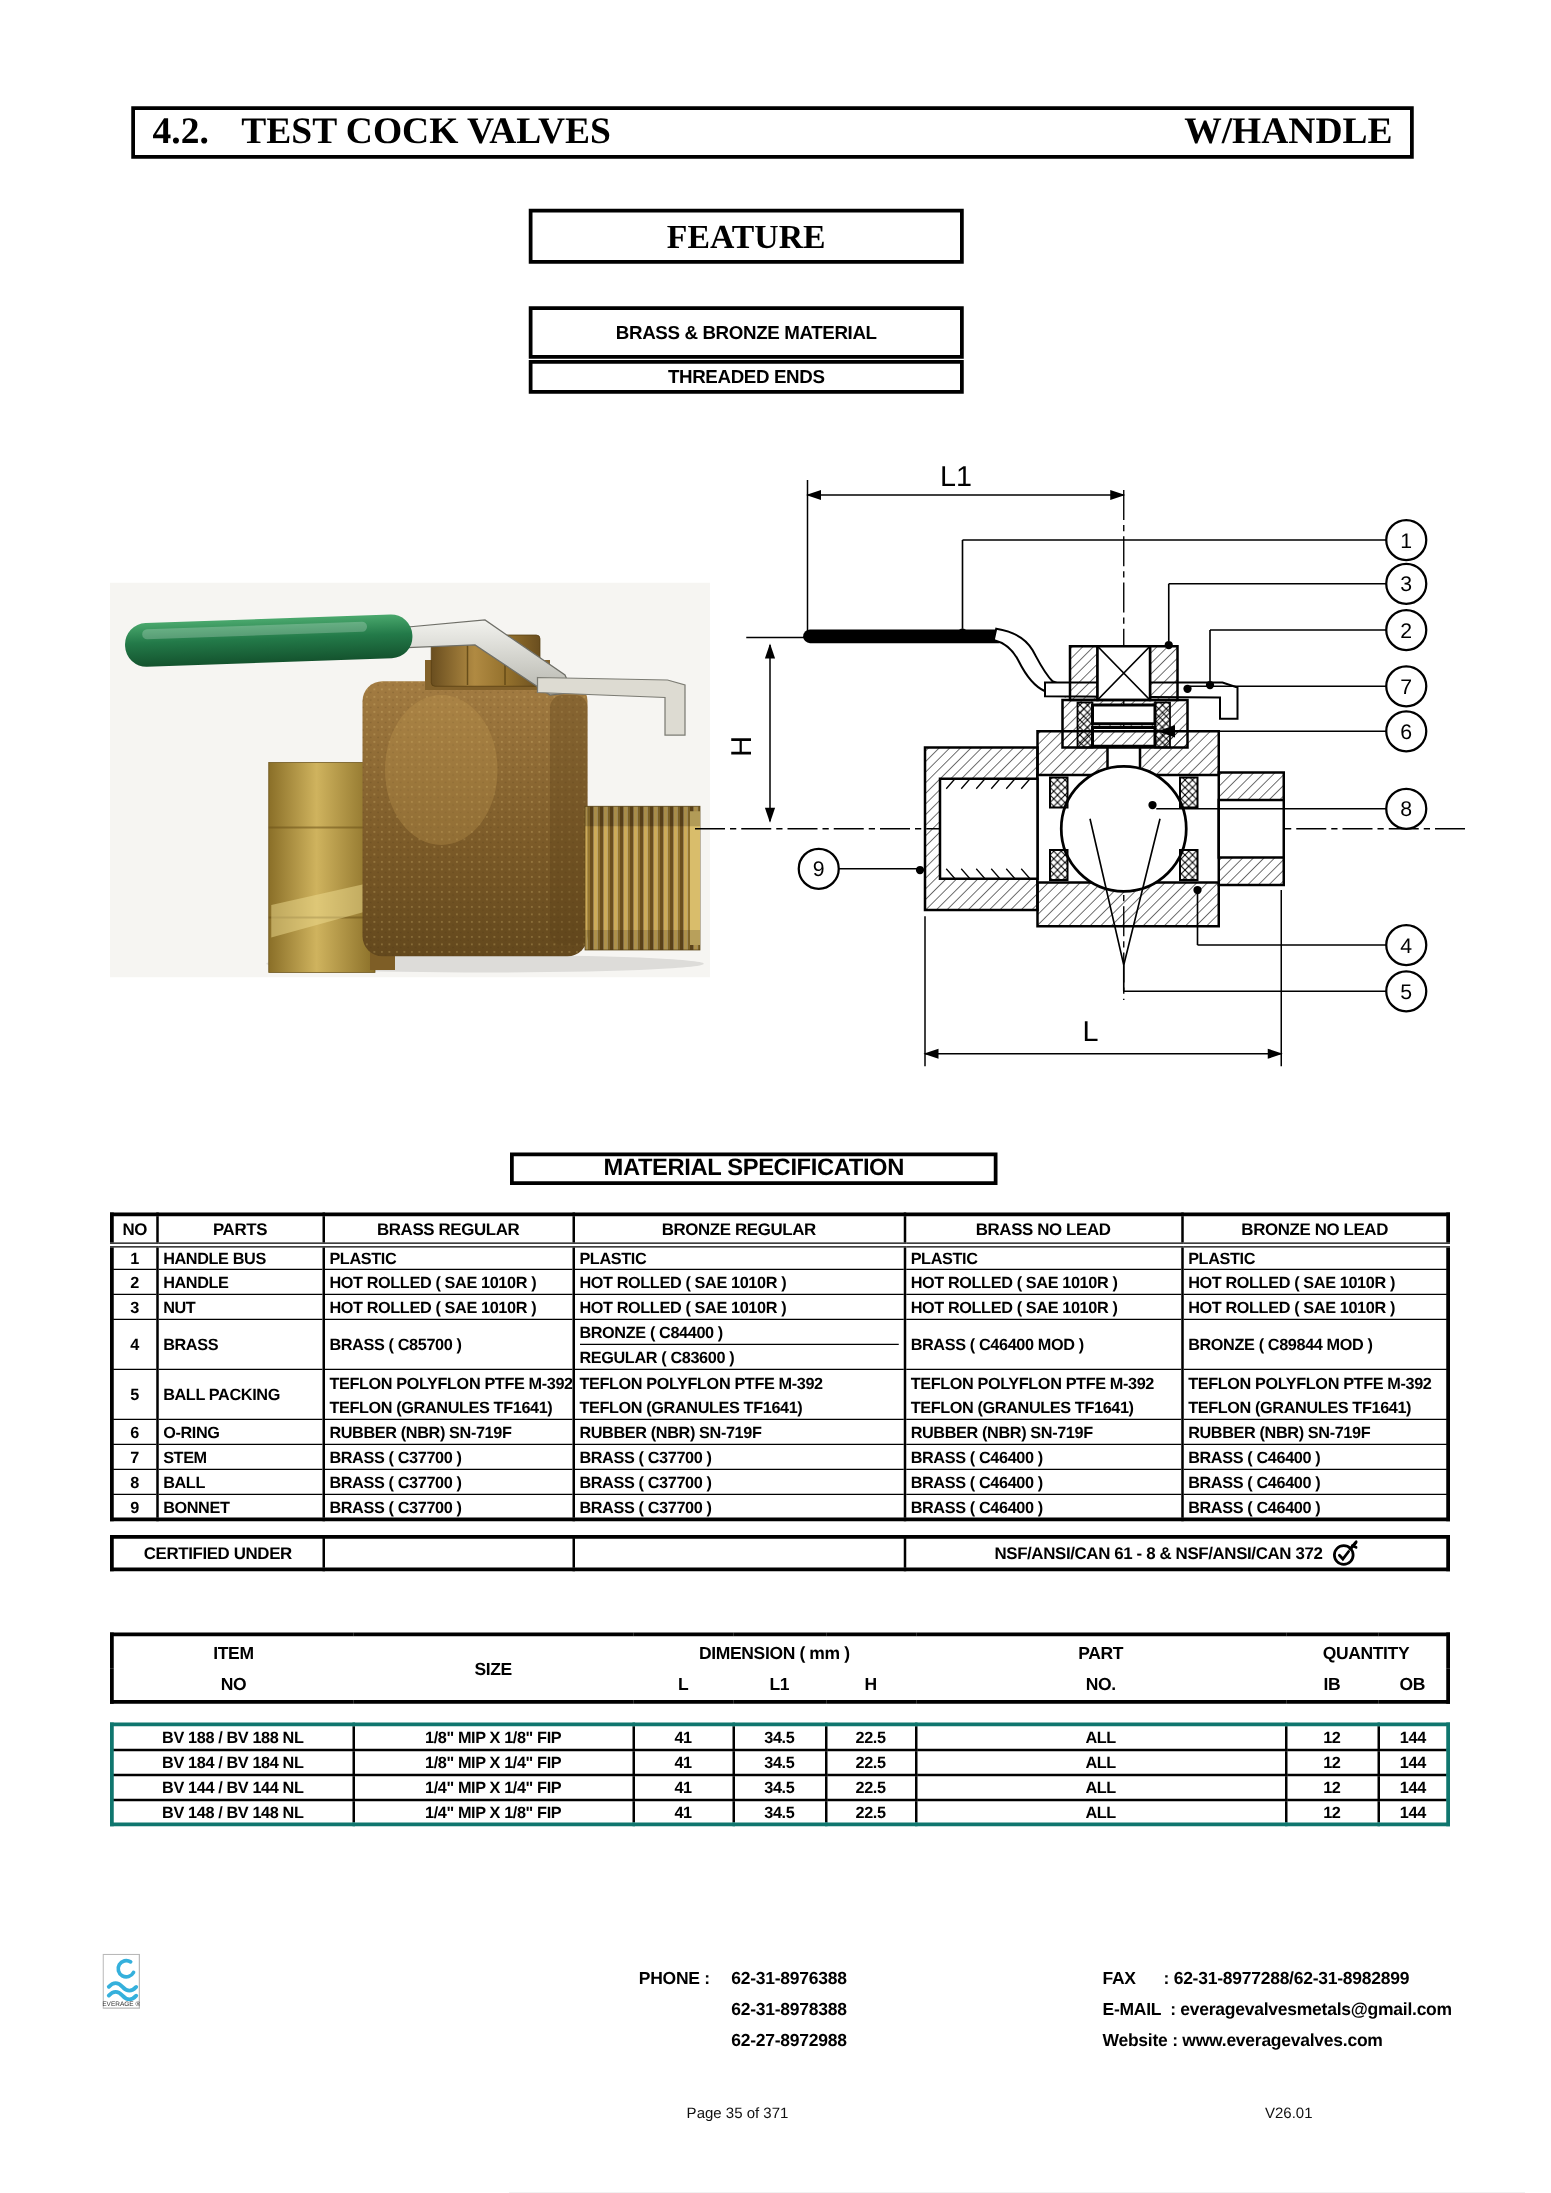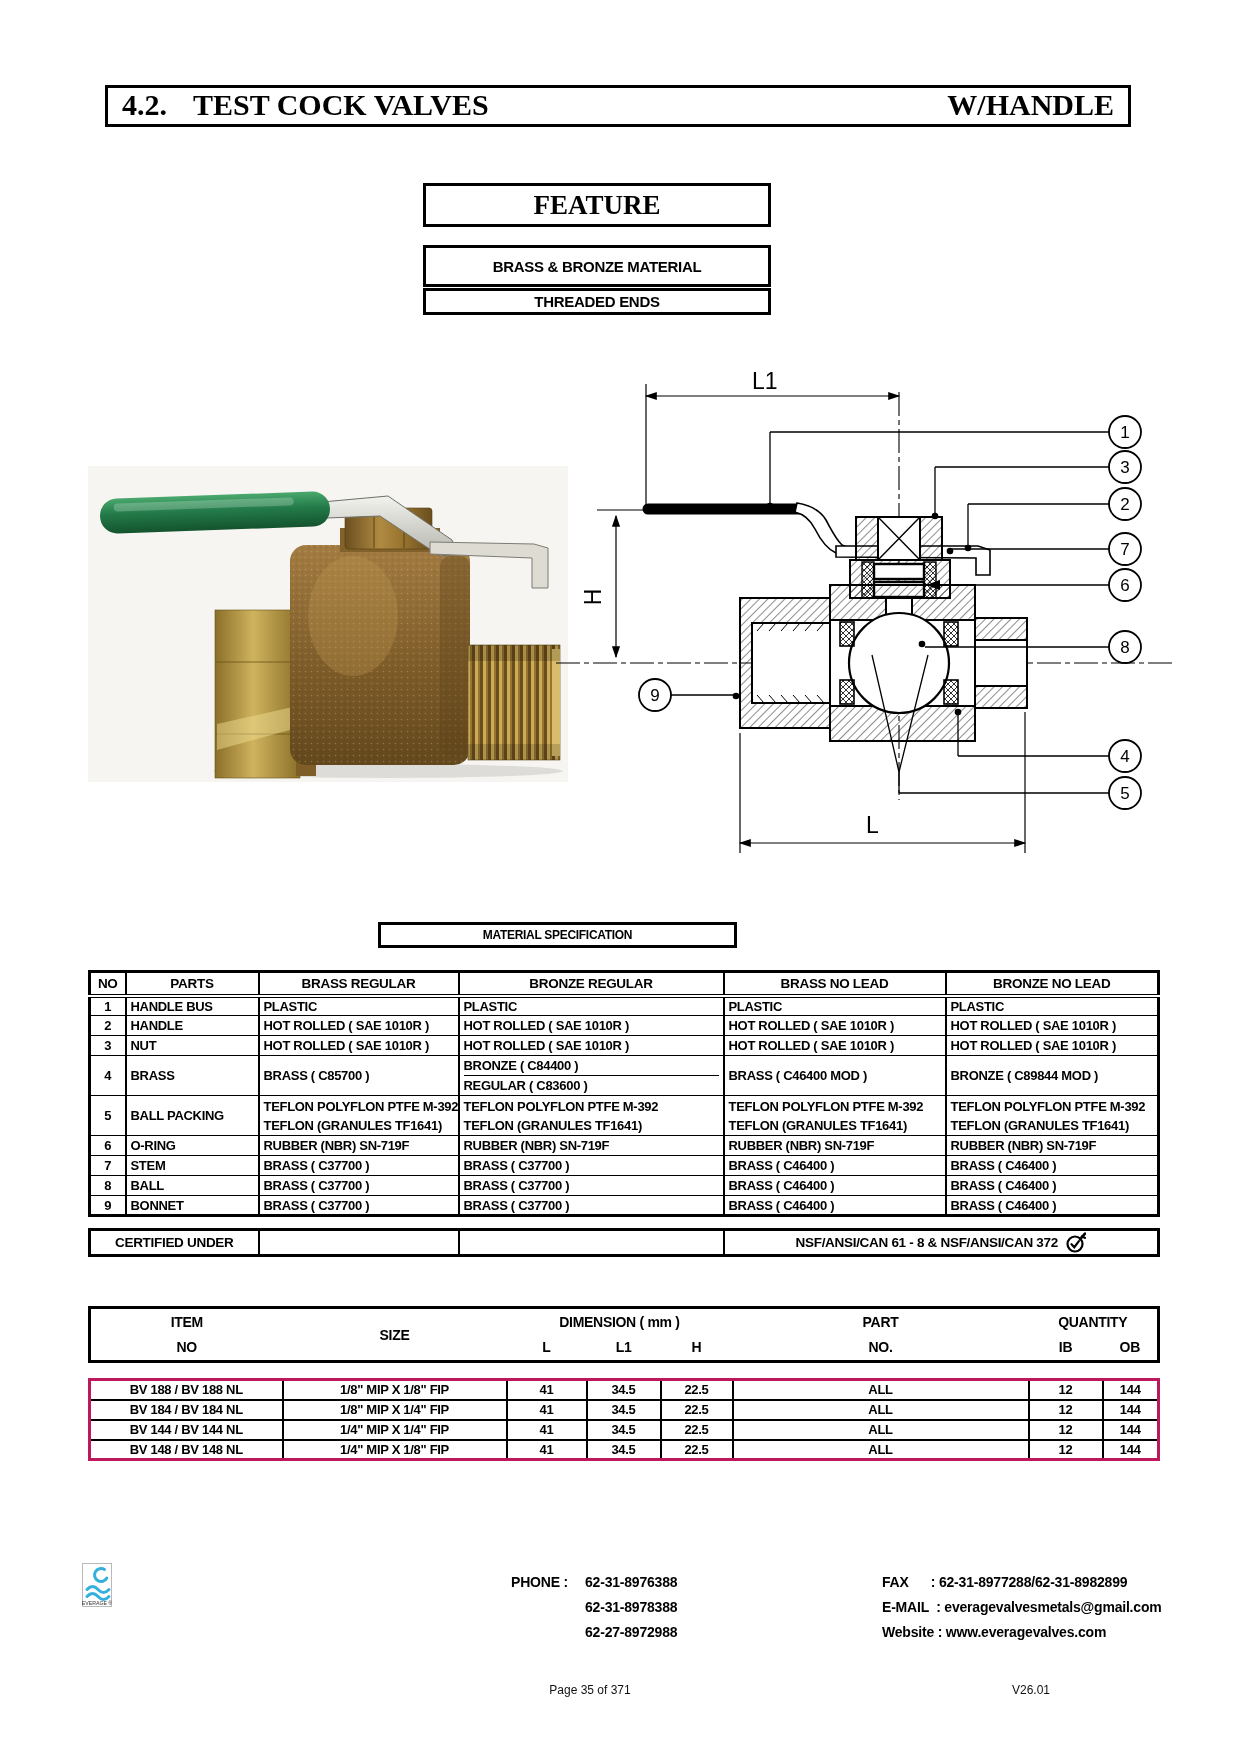--- a/index.html
+++ b/index.html
@@ -19,24 +19,24 @@
   .header-box {
     left: 105px; top: 85px; width: 1026px; height: 42px;
     border: 3px solid #000; display: flex; align-items: center;
     justify-content: space-between; padding: 0 14px 2px 14px;
     font-weight: bold; font-size: 30px;
   }
   .header-left { display: flex; gap: 26px; }
 
   
   .fbox { border: 3px solid #000; display: flex; align-items: center; justify-content: center; }
-  .feature-box { left: 423px; top: 183px; width: 348px; height: 44px; font-weight: bold; font-size: 27px; }
+  .feature-box { left: 423px; top: 167px; width: 348px; height: 44px; font-weight: bold; font-size: 27px; }
   .mat-box  { left: 423px; top: 245px; width: 348px; height: 42px; font-weight: bold; font-size: 15px; }
   .ends-box { left: 423px; top: 288px; width: 348px; height: 27px; font-weight: bold; font-size: 15px; }
-  .matspec-box { left: 378px; top: 922px; width: 359px; height: 26px; font-weight: bold; font-size: 12px; }
+  .matspec-box { left: 408px; top: 922px; width: 390px; height: 26px; font-weight: bold; font-size: 19px; }
 
   
   .spec { left: 88px; top: 970px; }
   .spec table { border-collapse: collapse; table-layout: fixed; width: 1069px; border: 3px solid #000; }
   .spec th, .spec td {
     border: 1.2px solid #000; border-left: 2.5px solid #000;
     font-weight: bold; font-size: 13px; letter-spacing: -0.3px;
     padding: 0 4px; white-space: nowrap; overflow: hidden;
   }
   .spec th { font-size: 13.5px; height: 24px; border-bottom: 4px double #000; text-align: center; padding: 0; }
@@ -54,21 +54,21 @@
   .nsf-cell { font-size: 14.5px; }
   .nsf-inner { display: flex; align-items: center; justify-content: center; gap: 7px; }
 
   
   .sizehead { left: 88px; top: 1306px; }
   .sizehead table { border-collapse: collapse; table-layout: fixed; width: 1069px; border: 3px solid #000; }
   .sizehead td { height: 27px; font-weight: bold; font-size: 14px; letter-spacing: -0.3px; text-align: center; vertical-align: middle; }
 
   
   .sizedata { left: 88px; top: 1378px; }
-  .sizedata table { border-collapse: collapse; table-layout: fixed; width: 1069px; border: 3px solid #be185d; }
+  .sizedata table { border-collapse: collapse; table-layout: fixed; width: 1069px; border: 3px solid #0f766e; }
   .sizedata td { border: 2px solid #000; height: 20px; font-weight: bold; font-size: 13px; letter-spacing: -0.3px; text-align: center; white-space: nowrap; overflow: hidden; }
 
   
   .foot { font-weight: bold; font-size: 14px; line-height: 25px; letter-spacing: -0.2px; }
   .pageinfo { font-size: 12px; color: #111; }
 
   svg text { font-family: "Liberation Sans", sans-serif; }
 </style>
 </head>
 <body>

